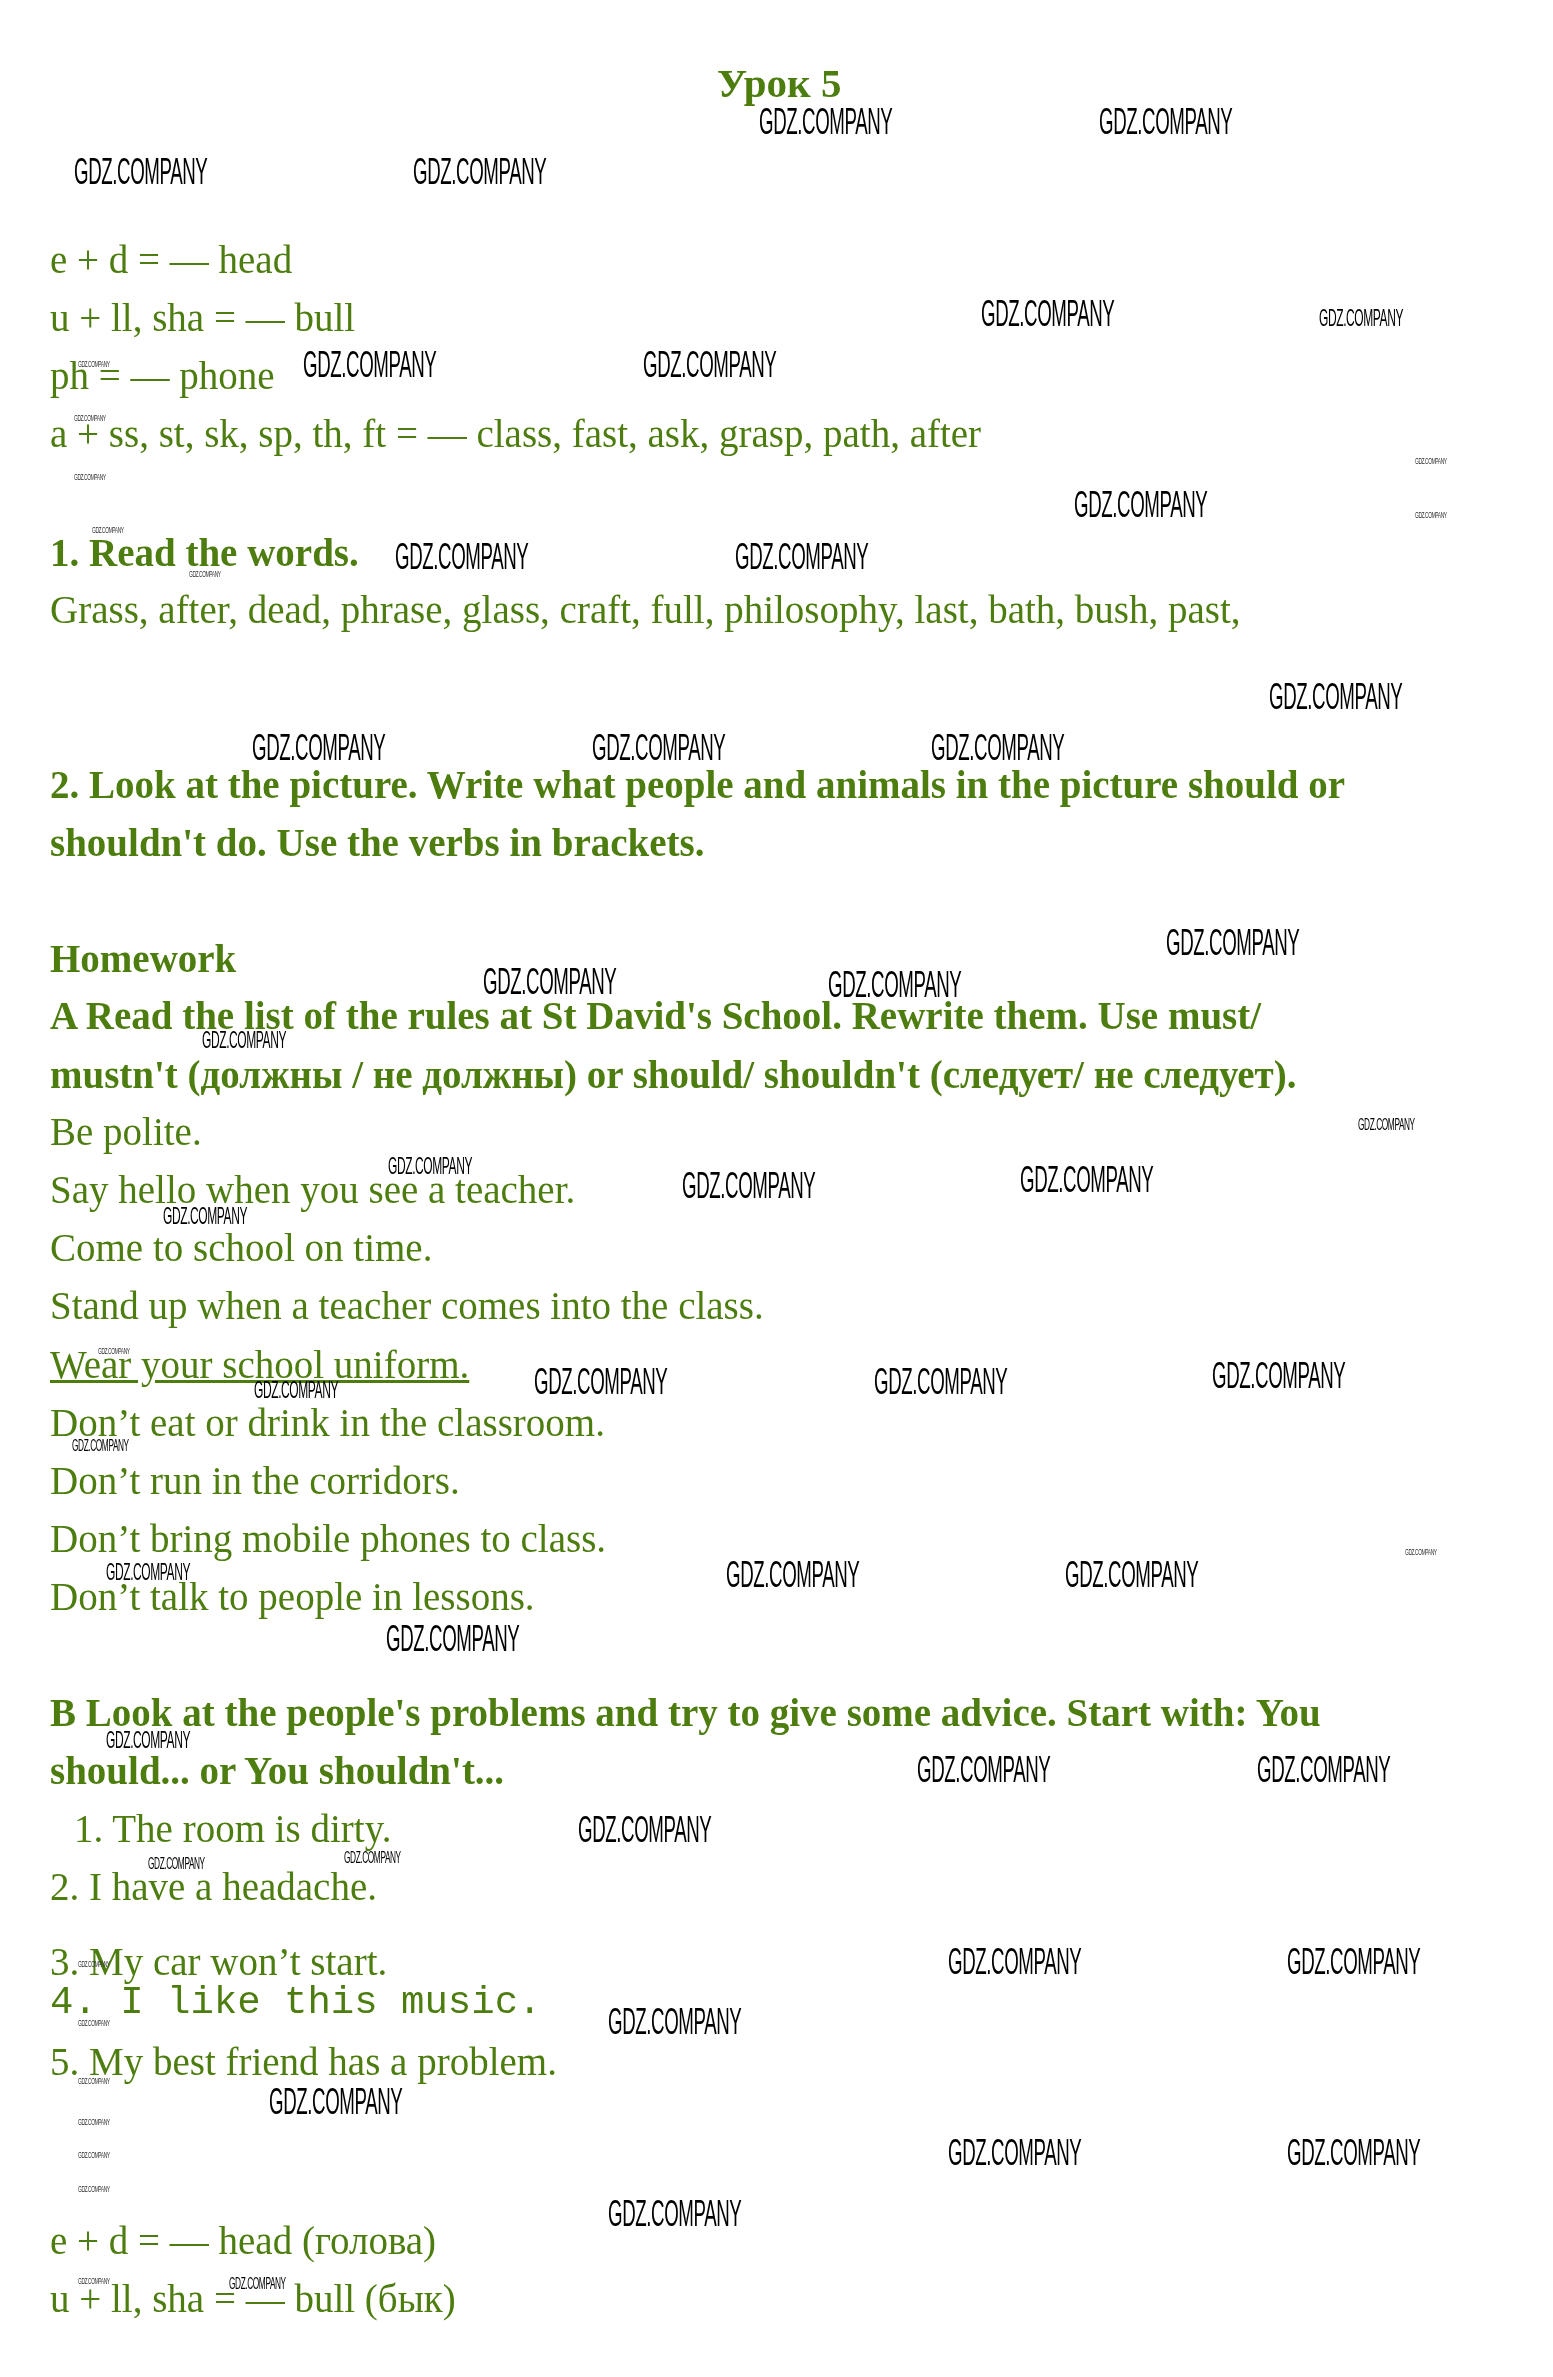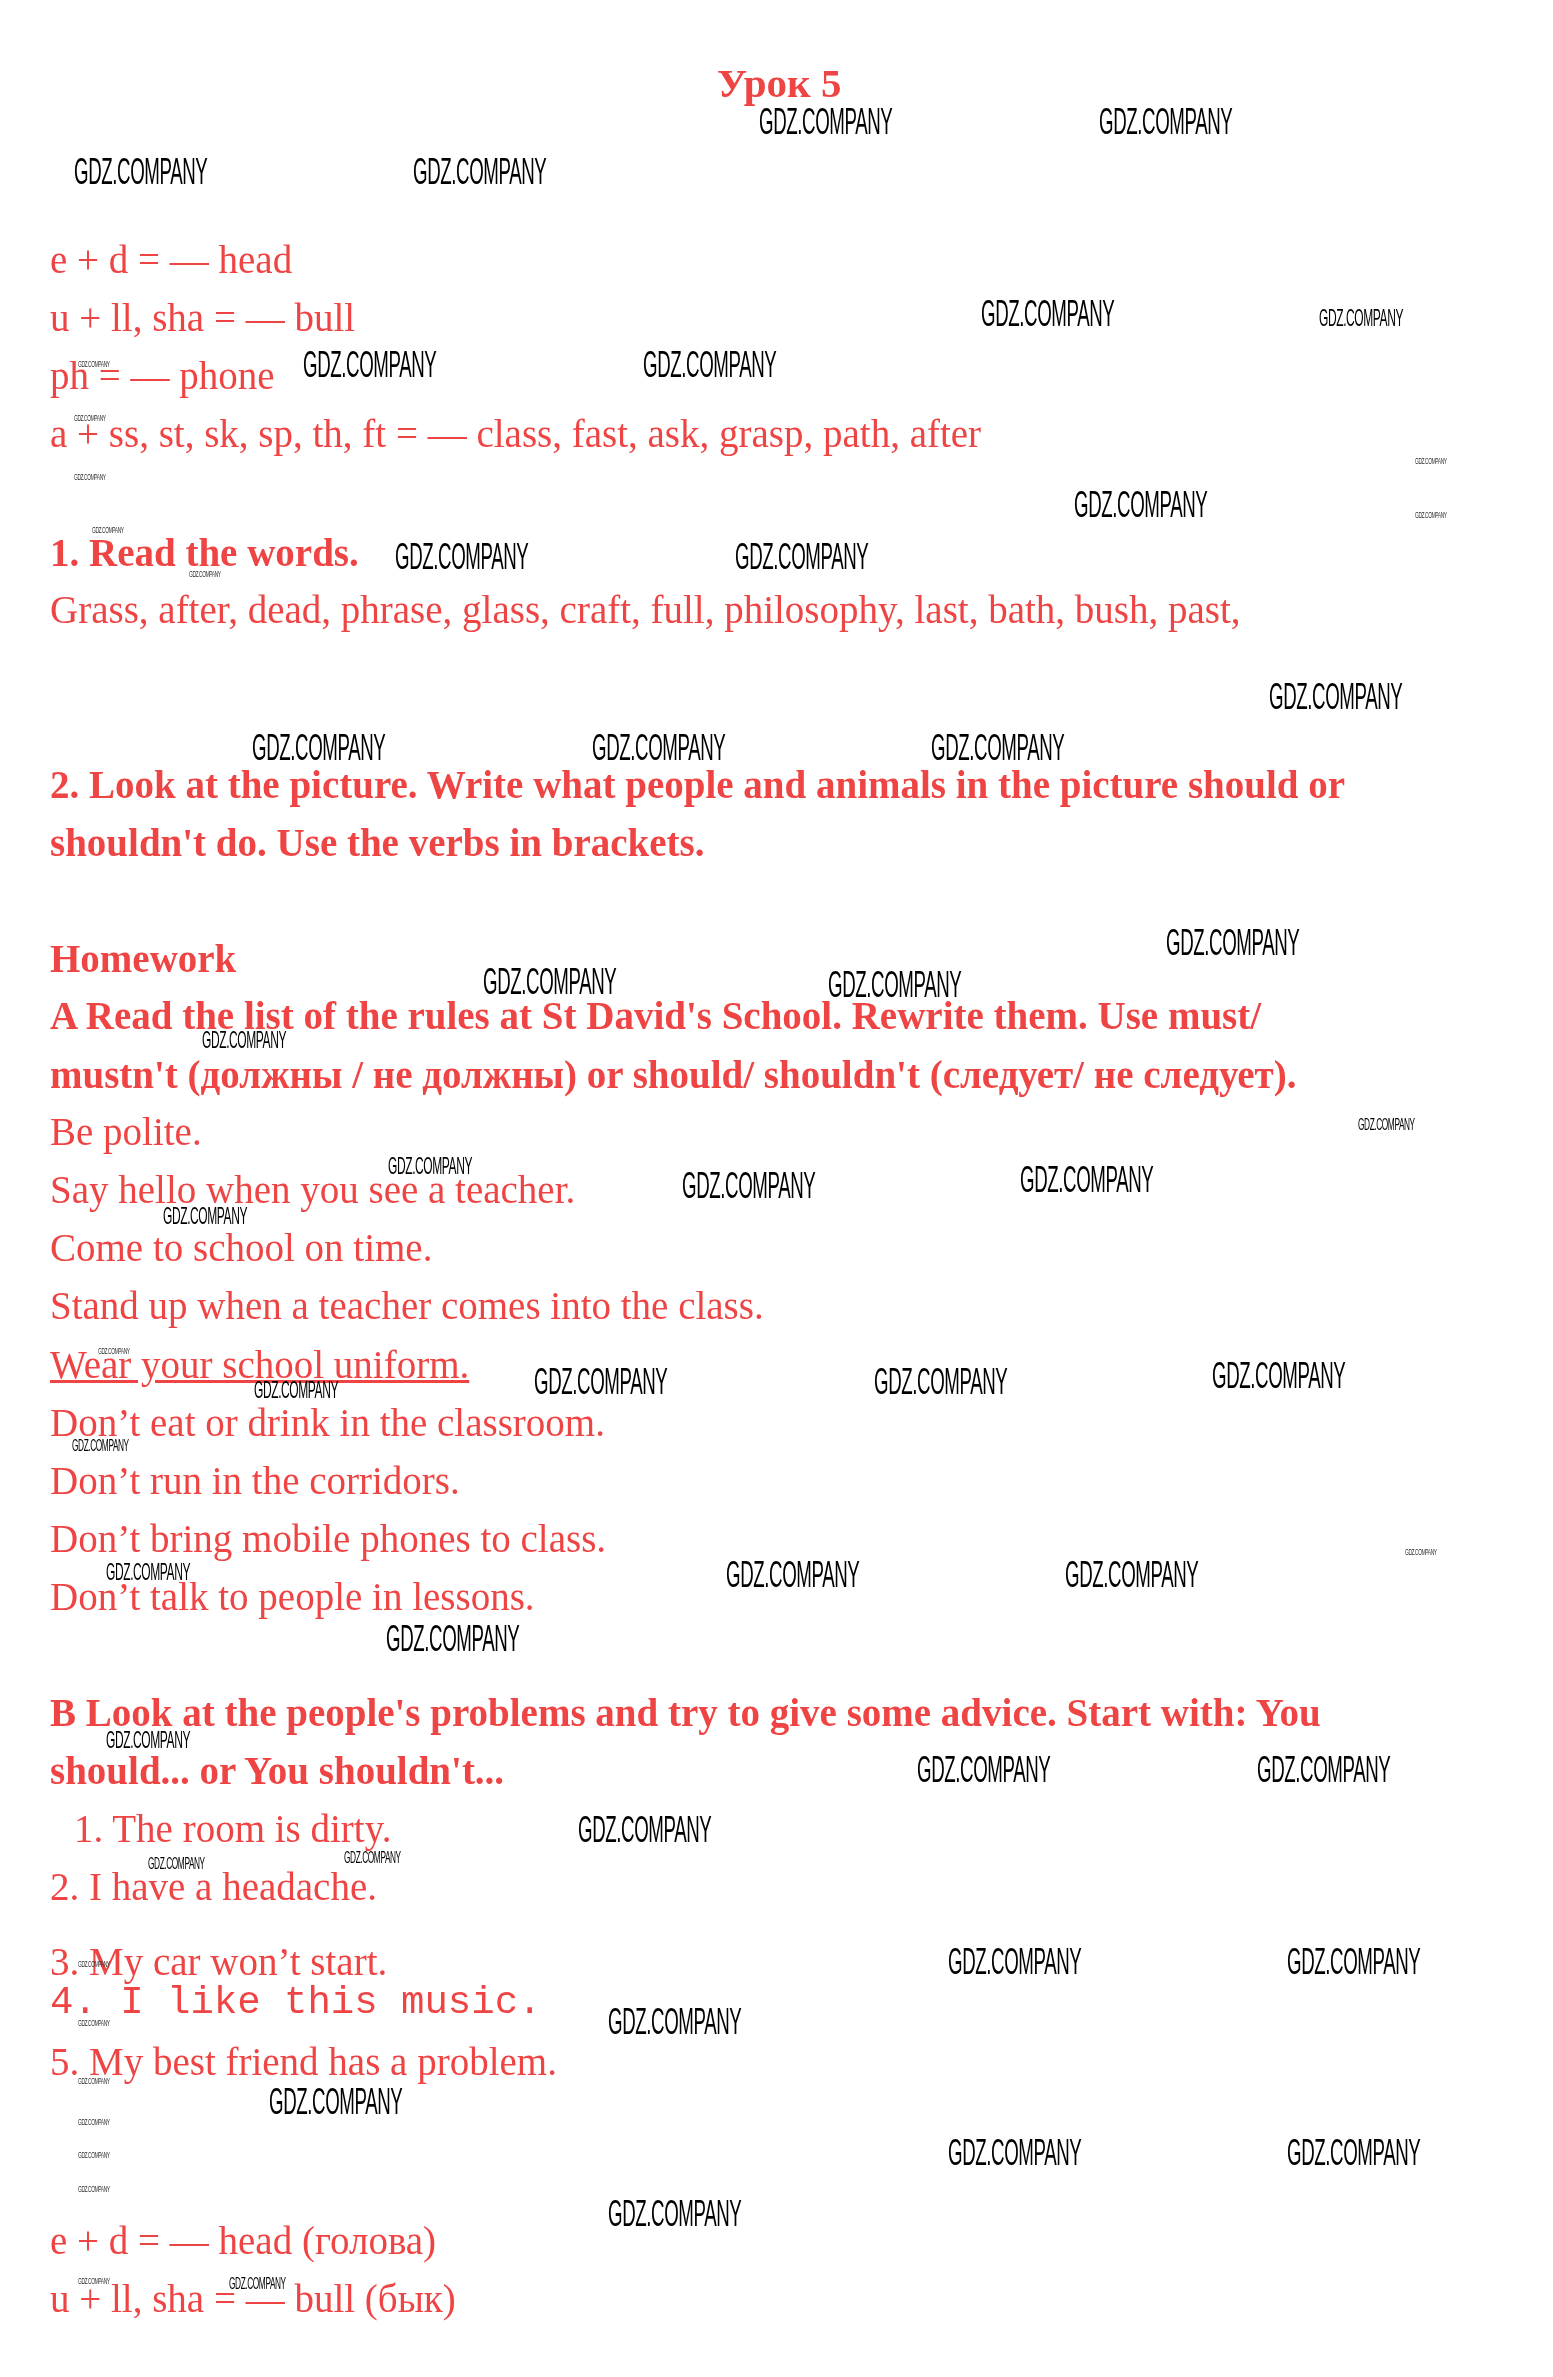--- a/index.html
+++ b/index.html
@@ -1,21 +1,21 @@
 <!DOCTYPE html>
 <html style="font-size:12px"><head>
 <meta charset="utf-8">
 <style>
   html, body { margin: 0; padding: 0; background: #ffffff; }
   body { width: 1554px; height: 2377px; position: relative; overflow: hidden; }
   .page { position: absolute; left: 0; top: 0; width: 1554px; height: 2377px; background: #ffffff; }
   .t {
     position: absolute;
     font-family: "Liberation Serif", "DejaVu Serif", serif;
-    color: #ef4444;
+    color: #4d7c0f;
     font-size: 39px;
     line-height: 1;
     white-space: nowrap;
   }
   .b { font-weight: bold; }
   .title { font-size: 41px; font-weight: bold; }
   .wm {
     position: absolute;
     font-family: "Liberation Sans", "DejaVu Sans", sans-serif;
     color: #000000;

